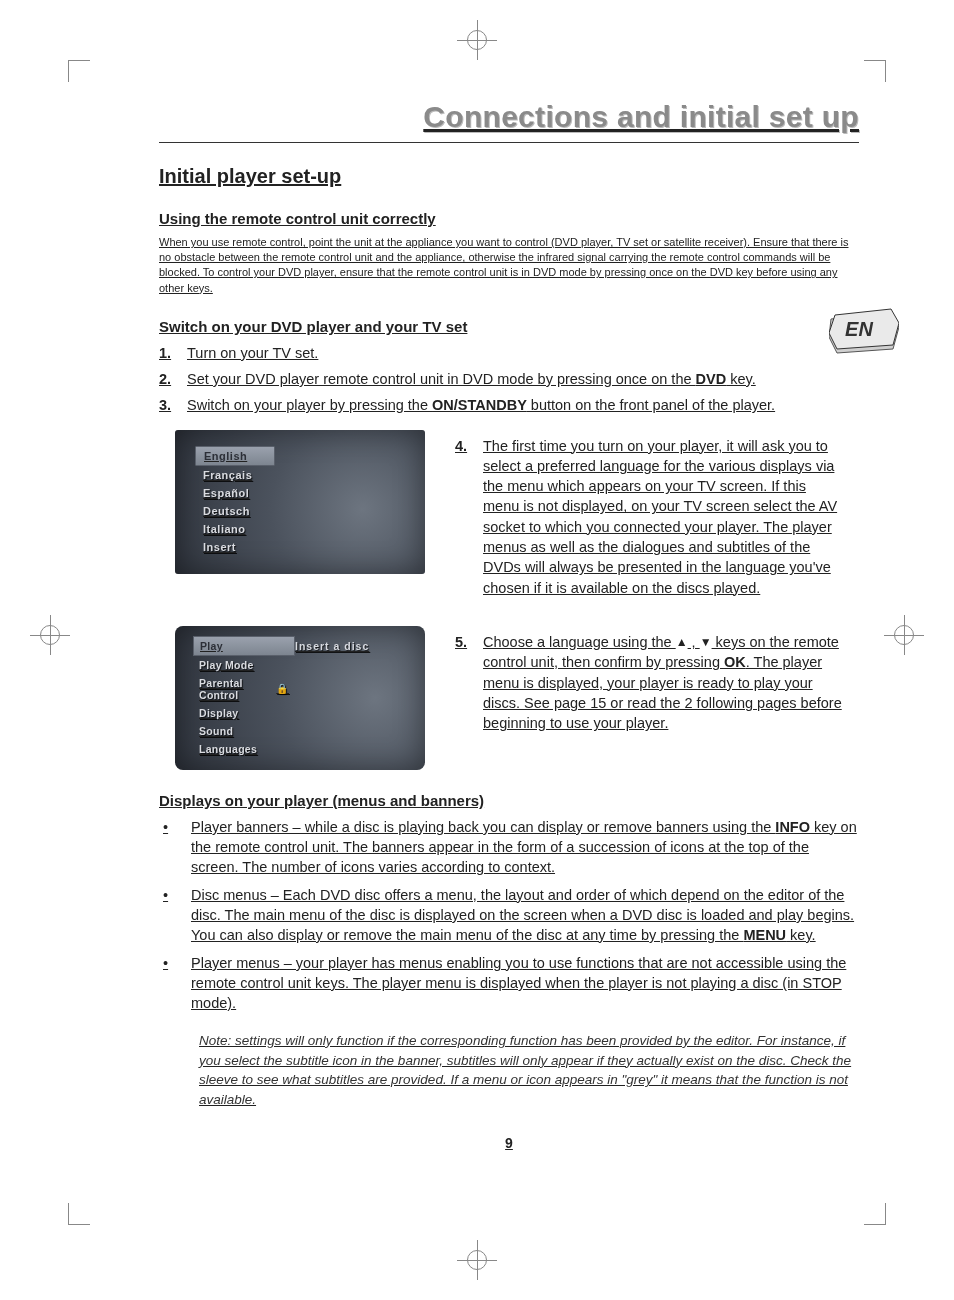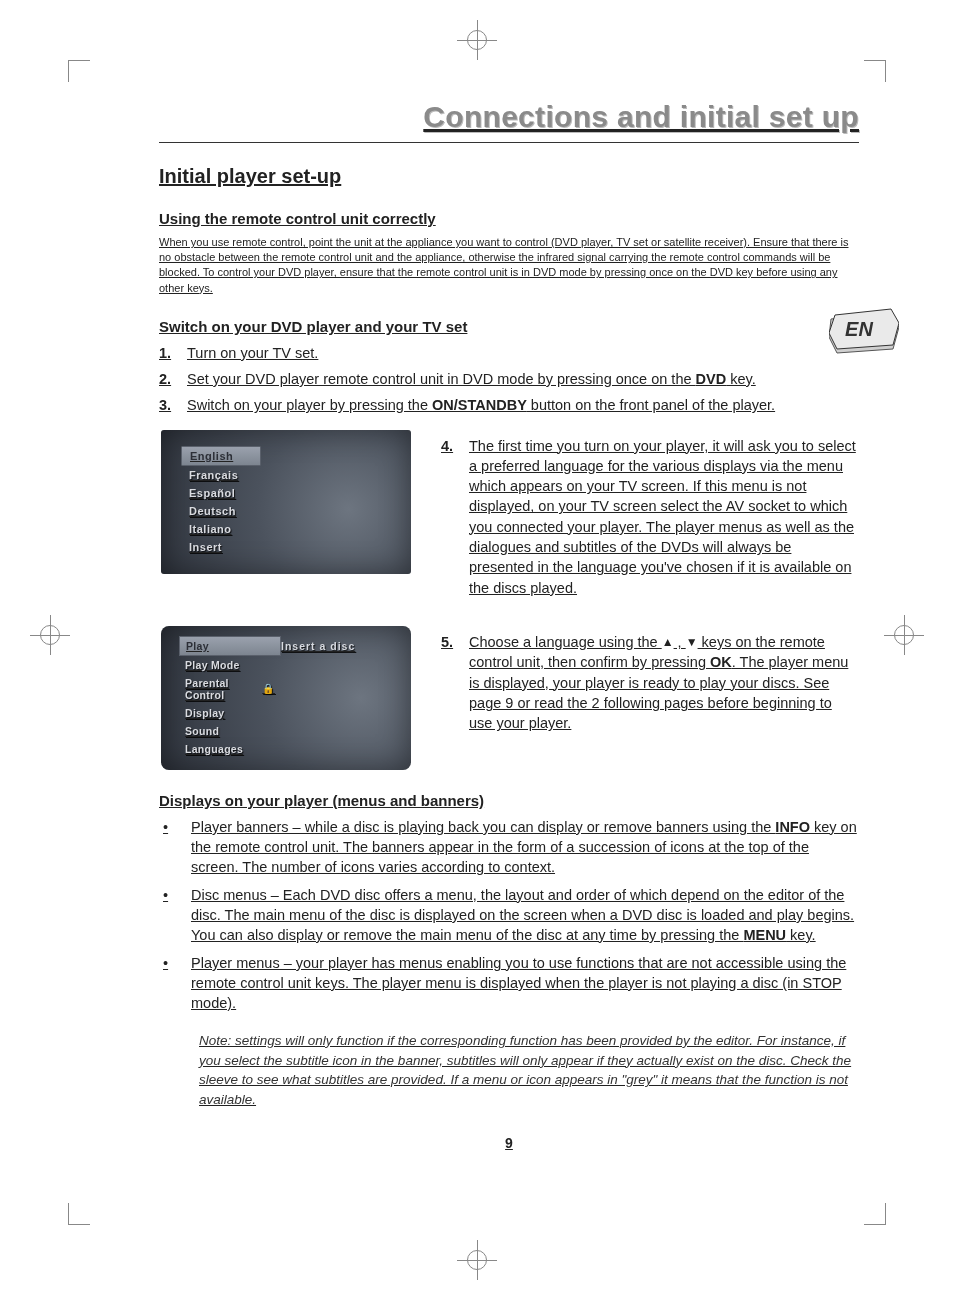--- a/index.html
+++ b/index.html
@@ -73,21 +73,21 @@
   .section-h { font-size: 20px; font-weight: 700; margin-bottom: 14px; }
   .sub-h { font-size: 15px; font-weight: 700; margin-bottom: 8px; margin-top: 22px; }
   .body-text { font-size: 11px; line-height: 1.38; margin-bottom: 10px; }
   .body-text b, .li-text b { font-weight: 700; }
   .note { font-style: italic; font-size: 13.5px; line-height: 1.45; color: #333; margin-top: 18px; margin-left: 40px; }
 
   ol.num { list-style: none; padding: 0; margin: 6px 0 14px 0; }
   ol.num > li { display: flex; gap: 10px; font-size: 14.5px; line-height: 1.4; margin-bottom: 6px; }
   ol.num > li .n { font-weight: 700; min-width: 18px; }
 
-  .split { display: flex; gap: 30px; margin: 14px 2px; align-items: flex-start; }
+  .split { display: flex; gap: 30px; margin: 14px 16px; align-items: flex-start; }
   .split .shot { flex: 0 0 250px; }
   .split .txt { flex: 1; }
   .split ol.num > li { align-items: flex-start; }
 
   .shot-box {
     width: 250px;
     border-radius: 3px;
     overflow: hidden;
     background: radial-gradient(circle at 75% 55%, #6d7580 0%, #4b525d 45%, #2f343d 100%);
     box-shadow: inset 0 0 30px rgba(0,0,0,0.4);
@@ -259,21 +259,21 @@
             </li>
           </ul>
         <div class="insert-label">Insert a disc</div>
       </div>
     </div>
     <div class="txt">
       <ol class="num">
         <li>
           <span class="n">5.</span>
           <span class="li-text">
-            <span>Choose a language using the </span><span class="arrow">▲</span> , <span class="arrow">▼</span><span> keys on the remote control unit, then confirm by pressing </span><b>OK</b><span>. The player menu is displayed, your player is ready to play your discs. See page 9 or read the 2 following pages before beginning to use your player.</span>
+            <span>Choose a language using the </span><span class="arrow">▲</span> , <span class="arrow">▼</span><span> keys on the remote control unit, then confirm by pressing </span><b>OK</b><span>. The player menu is displayed, your player is ready to play your discs. See page 15 or read the 2 following pages before beginning to use your player.</span>
           </span>
         </li>
       </ol>
     </div>
   </div>
 
   <div class="sub-h">Displays on your player (menus and banners)</div>
   <ul class="bul" id="bullets">
       <li>
         <span class="li-text">Player banners – while a disc is playing back you can display or remove banners using the <b>INFO</b> key on the remote control unit. The banners appear in the form of a succession of icons at the top of the screen. The number of icons varies according to context.</span>

